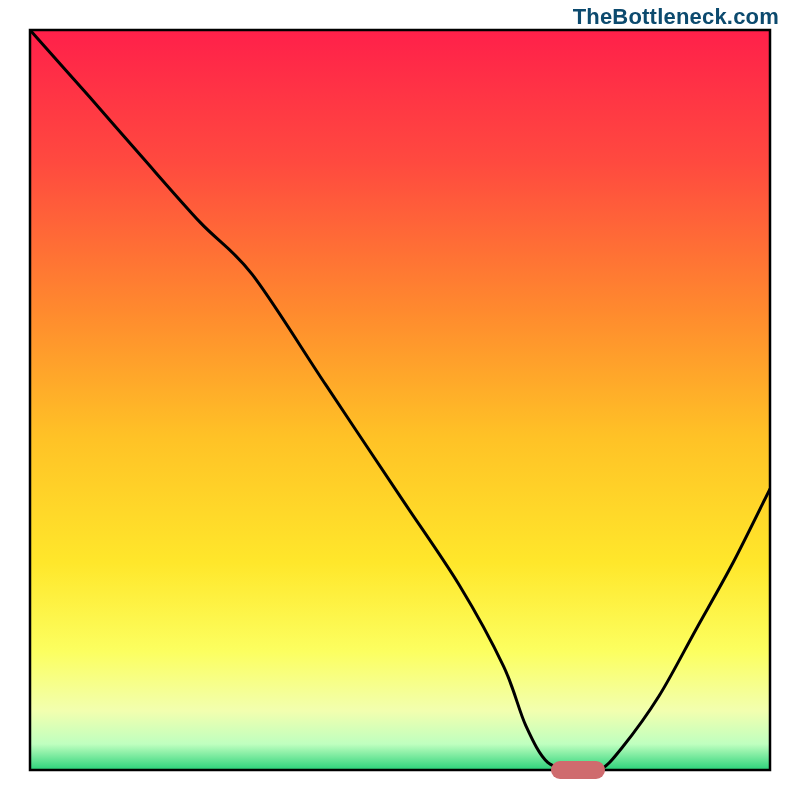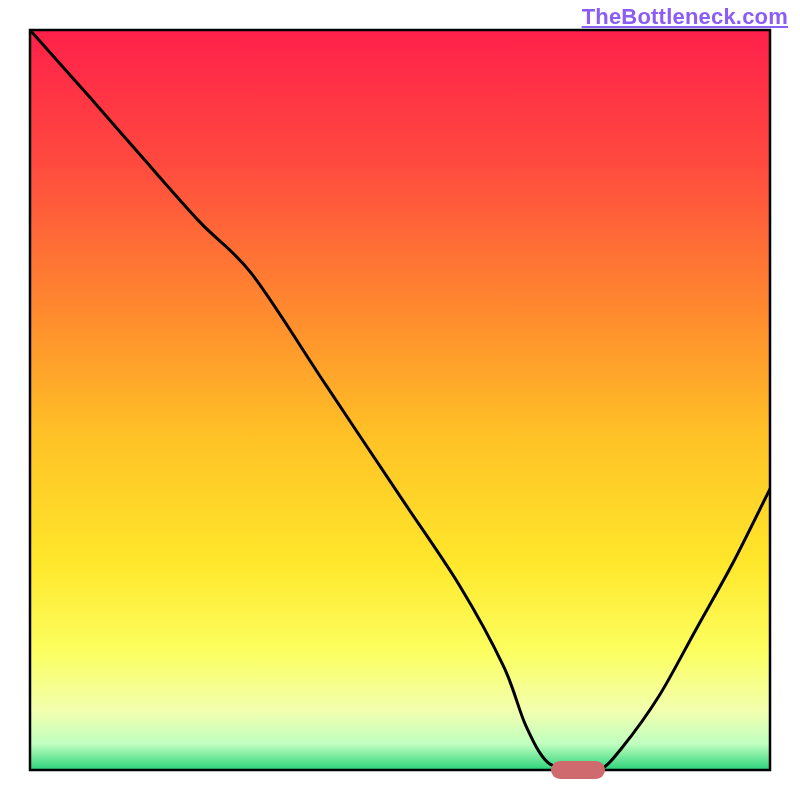--- a/index.html
+++ b/index.html
@@ -12,27 +12,26 @@
     overflow: hidden;
   }
   .stage {
     position: relative;
     width: 800px;
     height: 800px;
   }
   .watermark {
     position: absolute;
     top: 4px;
-    right: 12px;
+    right: 21px;
     font-size: 22px;
     font-weight: 600;
-    color: #8b5cf6;
+    color: #0c4a6e;
     letter-spacing: 0.2px;
     user-select: none;
-    text-decoration: underline;
   }
   svg.bg {
     position: absolute;
     left: 0;
     top: 0;
   }
   .marker {
     position: absolute;
     width: 54px;
     height: 18px;

